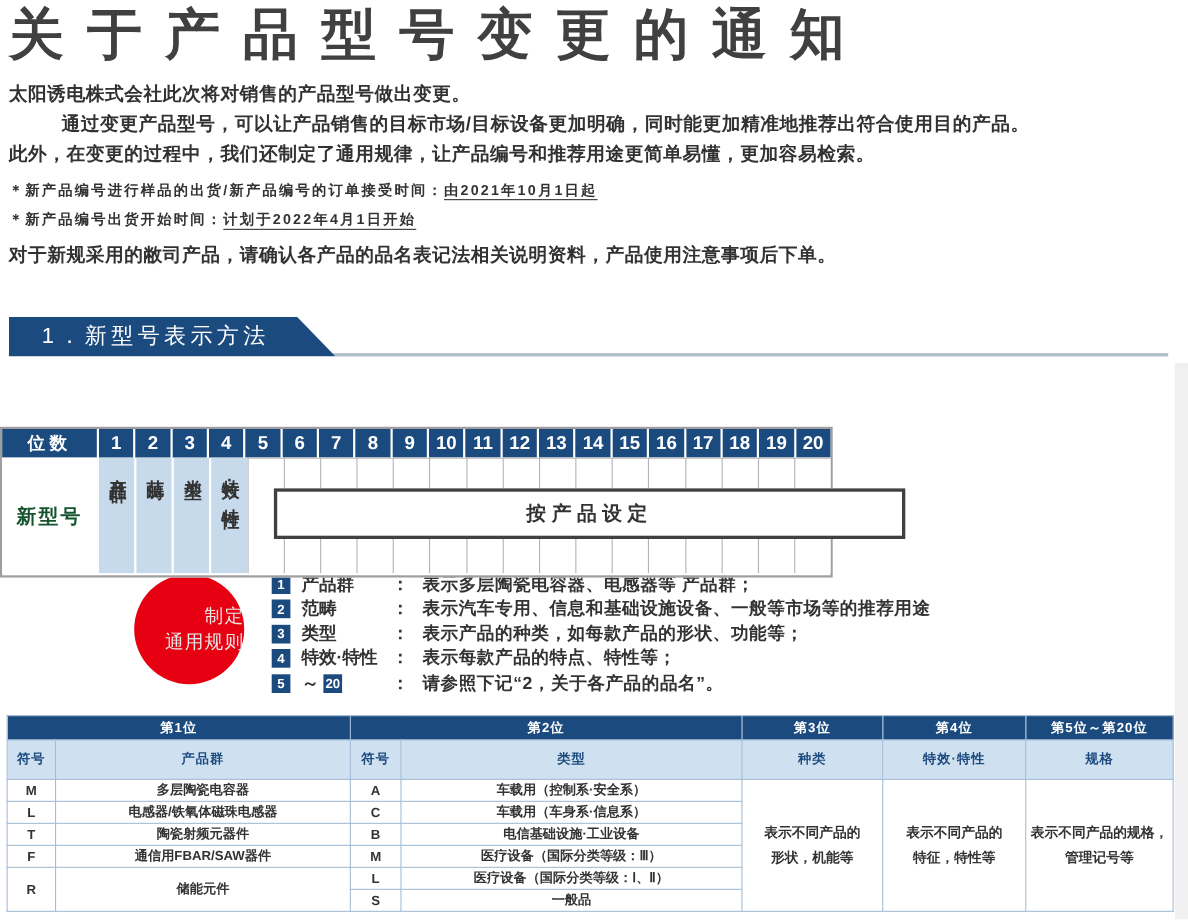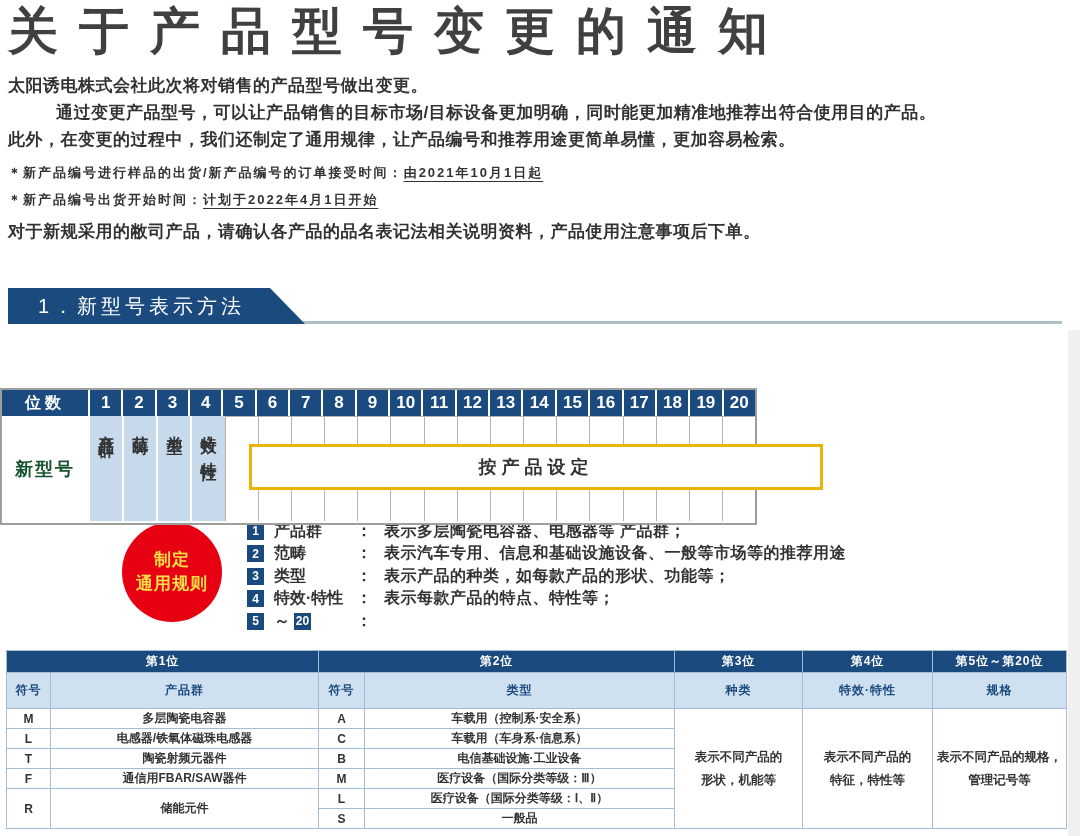--- a/index.html
+++ b/index.html
@@ -56,41 +56,41 @@
   .rowlabel{flex:0 0 86px;background:#fff;color:#14532d;font-size:18px;font-weight:700;letter-spacing:2px;}
   .bcell{background:#fff;}
   .bcell.grid{border-left:1.5px solid #b3b3b3;border-top:1.5px solid #b3b3b3;margin-left:-2px;}
   .bcell.hl{background:#c6daec;align-items:flex-start;justify-content:center;padding-top:7px;}
   .vtext{
     writing-mode:vertical-rl;text-orientation:upright;
     font-size:16px;font-weight:700;color:#333;letter-spacing:3px;line-height:1;
   }
   .overlay-box{
     position:absolute;left:247px;top:54px;width:574px;height:46px;
-    background:#fff;border:3px solid #eab308;box-sizing:border-box;
+    background:#fff;border:3px solid #404040;box-sizing:border-box;
     display:flex;align-items:center;justify-content:center;
     font-size:18px;font-weight:700;color:#333;letter-spacing:5px;z-index:5;text-align:center;
   }
 
   
   .bracket{
     left:100px;top:490px;width:147px;height:13px;
     border-left:2px solid #1a1a1a;border-right:2px solid #1a1a1a;border-bottom:2.5px solid #1a1a1a;
     box-sizing:border-box;
   }
   .tri{
     left:159px;top:504px;width:0;height:0;
     border-left:13px solid transparent;border-right:13px solid transparent;
     border-top:17px solid #1a1a1a;
   }
   .rule-circle{
     left:122px;top:522px;width:100px;height:100px;border-radius:50%;
-    background:#e60012;color:#fde047;
-    display:flex;flex-direction:column;align-items:center;justify-content:center;
-    font-size:17px;font-weight:700;letter-spacing:1px;line-height:1.4;
+    background:#e60012;color:#e5e5e5;
+    display:flex;flex-direction:column;align-items:flex-end;justify-content:center;
+    font-size:17px;font-weight:400;letter-spacing:1px;line-height:1.4;
   }
 
   
   .legend{left:247px;top:520px;}
   .legend-row{display:flex;align-items:center;height:22.5px;}
   .lnum{
     flex:0 0 auto;min-width:17px;height:17px;padding:0 1px;
     background:#1b4a7e;color:#fff;font-size:12px;font-weight:700;
     display:flex;align-items:center;justify-content:center;margin-right:10px;box-sizing:border-box;
   }
@@ -183,20 +183,21 @@
       <span class="lcolon">：</span>
       <span class="ldesc">表示每款产品的特点、特性等；</span>
     </div>
     <div class="legend-row">
       <span class="lnum">5</span>
       <span class="llabel">
         <span class="tilde">～</span>
         <span class="lnum">20</span>
       </span>
       <span class="lcolon">：</span>
+      <span class="ldesc">请参照下记“2，关于各产品的品名”。</span>
     </div>
   </div>
 
 <div class="abs code-table">
   <table class="ct">
       <colgroup>
         <col style="width:44px">
         <col style="width:268px">
         <col style="width:46px">
         <col style="width:310px">

